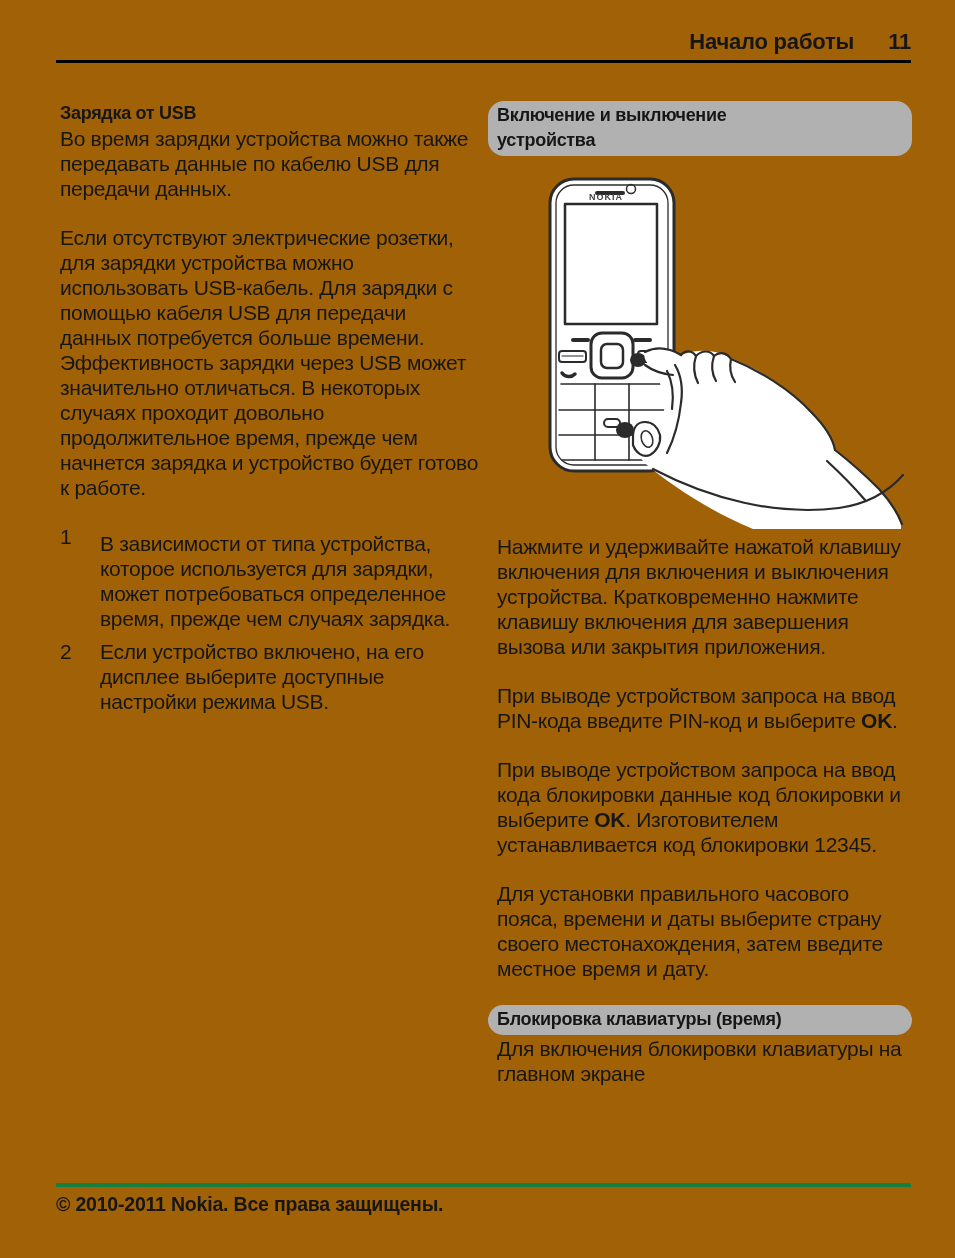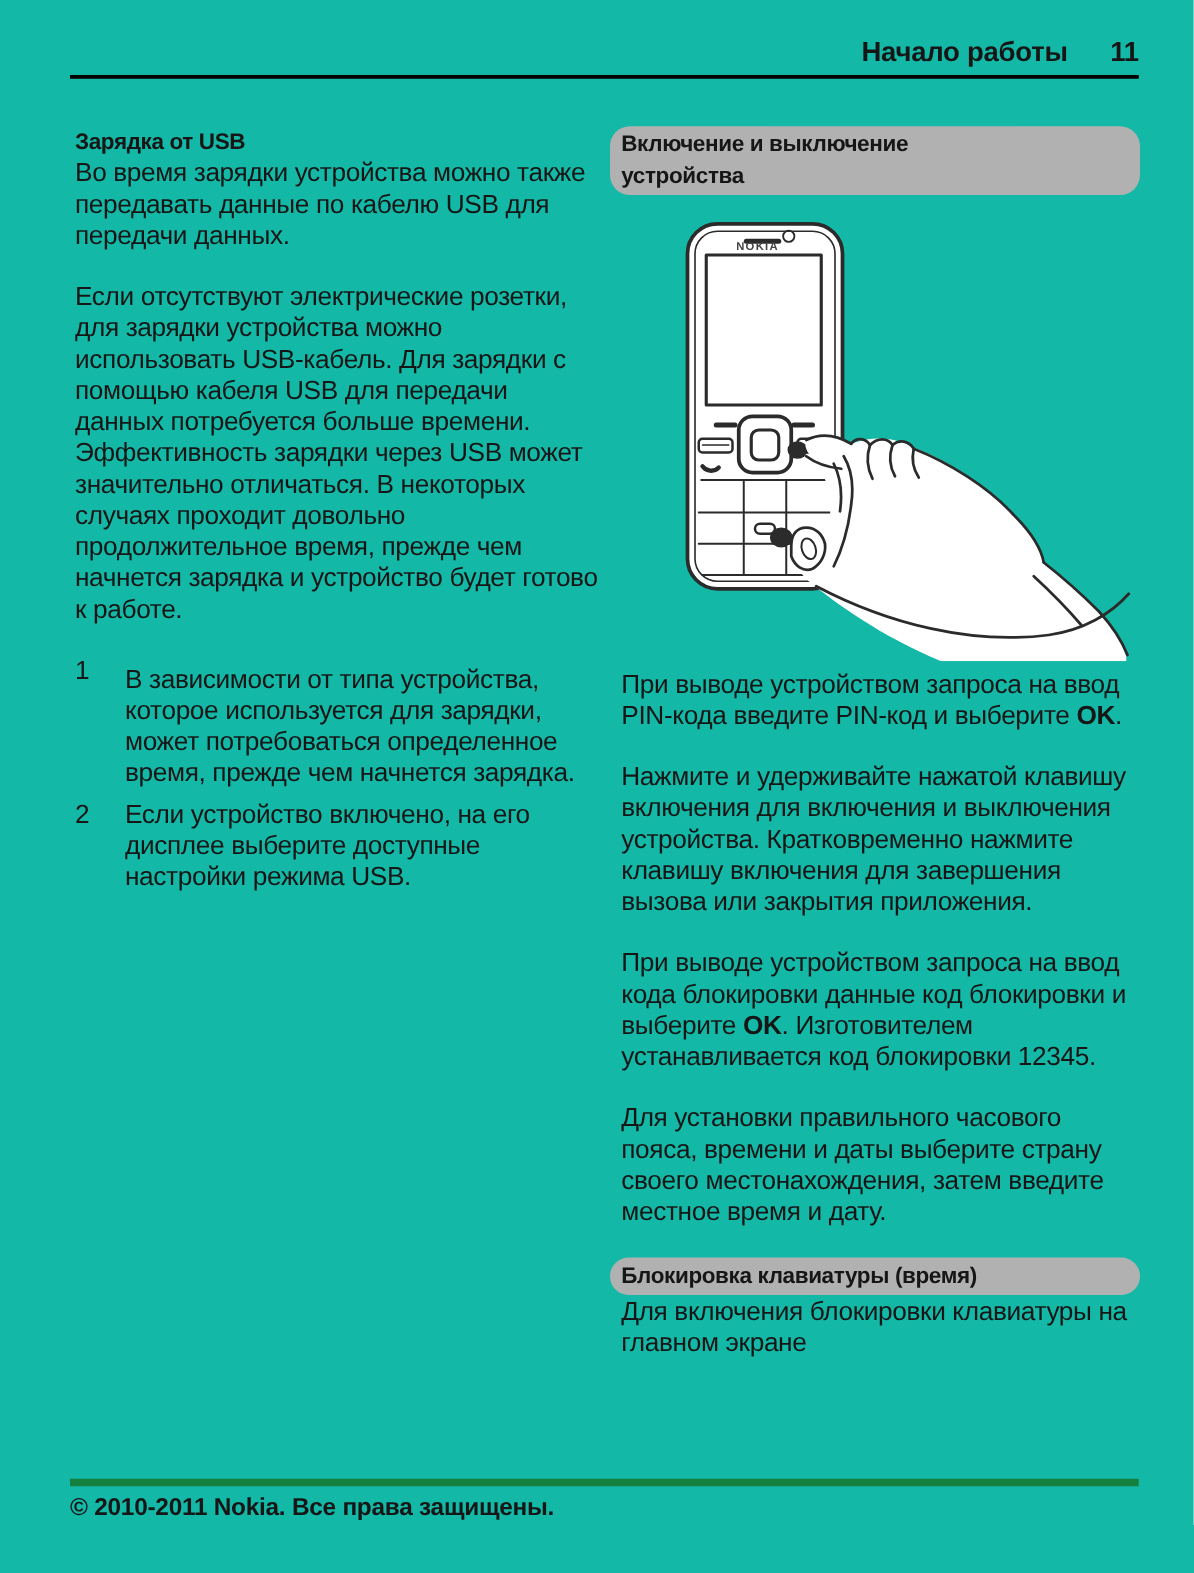--- a/index.html
+++ b/index.html
@@ -1,17 +1,17 @@
 <!DOCTYPE html>
 <html lang="ru"><head>
 <meta charset="utf-8">
 <style>
   html,body{margin:0;padding:0;background:#ffffff;}
   .page{
-    position:relative;width:955px;height:1258px;background:#14b8a6;overflow:hidden;
+    position:relative;width:955px;height:1258px;background:#a16207;overflow:hidden;
     font-family:"Liberation Sans",sans-serif;color:#161616;
   }
   
   .hdr{position:absolute;left:56px;right:44px;top:29px;text-align:right;
        font-size:22px;font-weight:bold;letter-spacing:-0.2px;}
   .hdr .num{display:inline-block;margin-left:34px;}
   .hdr-rule{position:absolute;left:56px;right:44px;top:60px;height:3px;background:#000;}
   
   .cols{position:absolute;left:60px;right:43px;top:101px;display:flex;gap:17px;
         font-size:21px;line-height:25px;letter-spacing:-0.3px;}
@@ -25,21 +25,21 @@
   
   .steps{margin:0;}
   .step{display:flex;margin:0 0 8px;}
   .step-num{width:40px;flex:none;}
   .step-body{flex:1;min-width:0;}
   .substep{margin-top:7px;}
   .substep:empty{display:none;}
   
   figure{margin:12px 0 0 48px;padding:0;}
   
-  .footer{position:absolute;left:56px;right:44px;top:1183px;border-top:6px solid #15803d;
+  .footer{position:absolute;left:56px;right:44px;top:1183px;border-top:4px solid #15803d;
           padding-top:6px;font-weight:bold;font-size:19.5px;letter-spacing:-0.2px;}
   b{font-weight:bold;}
 </style>
 </head>
 <body>
 
 <div class="page">
 
   <div class="hdr">
     <span>Начало работы</span><span class="num">11</span>
@@ -50,21 +50,21 @@
 
     <section class="col-l">
       <h2>Зарядка от USB</h2>
       <p>Во время зарядки устройства можно также передавать данные по кабелю USB для передачи данных.</p>
       <p>Если отсутствуют электрические розетки, для зарядки устройства можно использовать USB-кабель. Для зарядки с помощью кабеля USB для передачи данных потребуется больше времени. Эффективность зарядки через USB может значительно отличаться. В некоторых случаях проходит довольно продолжительное время, прежде чем начнется зарядка и устройство будет готово к работе.</p>
 
       <div class="steps">
         <div class="step">
           <span class="step-num">1</span>
           <span class="step-body">
-            <div class="substep">В зависимости от типа устройства, которое используется для зарядки, может потребоваться определенное время, прежде чем начнется зарядка.</div>
+            <div class="substep">В зависимости от типа устройства, которое используется для зарядки, может потребоваться определенное время, прежде чем случаях зарядка.</div>
           </span>
         </div>
         <div class="step">
           <span class="step-num">2</span>
           <span class="step-body">
             <span>Если устройство включено, на его дисплее выберите доступные настройки режима USB.</span>
             
           </span>
         </div>
       </div>
@@ -141,23 +141,23 @@
               <path d="M186,190 C184,199 186,207 190,213"></path>
               <path d="M130,196 C136,206 138,220 136,234 C134,252 129,270 122,284"></path>
               <path d="M122,202 C127,212 129,226 127,240"></path>
               <path d="M88,268 C88,258 93,253 100,253 C108,253 113,259 115,266 C116,274 112,282 105,286 C98,289 91,284 88,276 Z" fill="#ffffff"></path>
               <ellipse cx="102" cy="270" rx="5.5" ry="8.5" transform="rotate(-18 102 270)" stroke-width="1.6"></ellipse>
             </g>
           </g>
         </svg>
       </figure>
 
+      <p>Нажмите и удерживайте нажатой клавишу включения для включения и выключения устройства. Кратковременно нажмите клавишу включения для завершения вызова или закрытия приложения.</p>
+
       <p><span>При выводе устройством запроса на ввод PIN-кода введите PIN-код и выберите </span><b>OK</b><span>.</span></p>
-
-      <p>Нажмите и удерживайте нажатой клавишу включения для включения и выключения устройства. Кратковременно нажмите клавишу включения для завершения вызова или закрытия приложения.</p>
 
       <p><span>При выводе устройством запроса на ввод кода блокировки данные код блокировки и выберите </span><b>OK</b><span>. Изготовителем устанавливается код блокировки 12345.</span></p>
 
       <p>Для установки правильного часового пояса, времени и даты выберите страну своего местонахождения, затем введите местное время и дату.</p>
 
       <h2 class="band second">Блокировка клавиатуры (время)</h2>
       <p>Для включения блокировки клавиатуры на главном экране</p>
     </section>
 
   </div>

